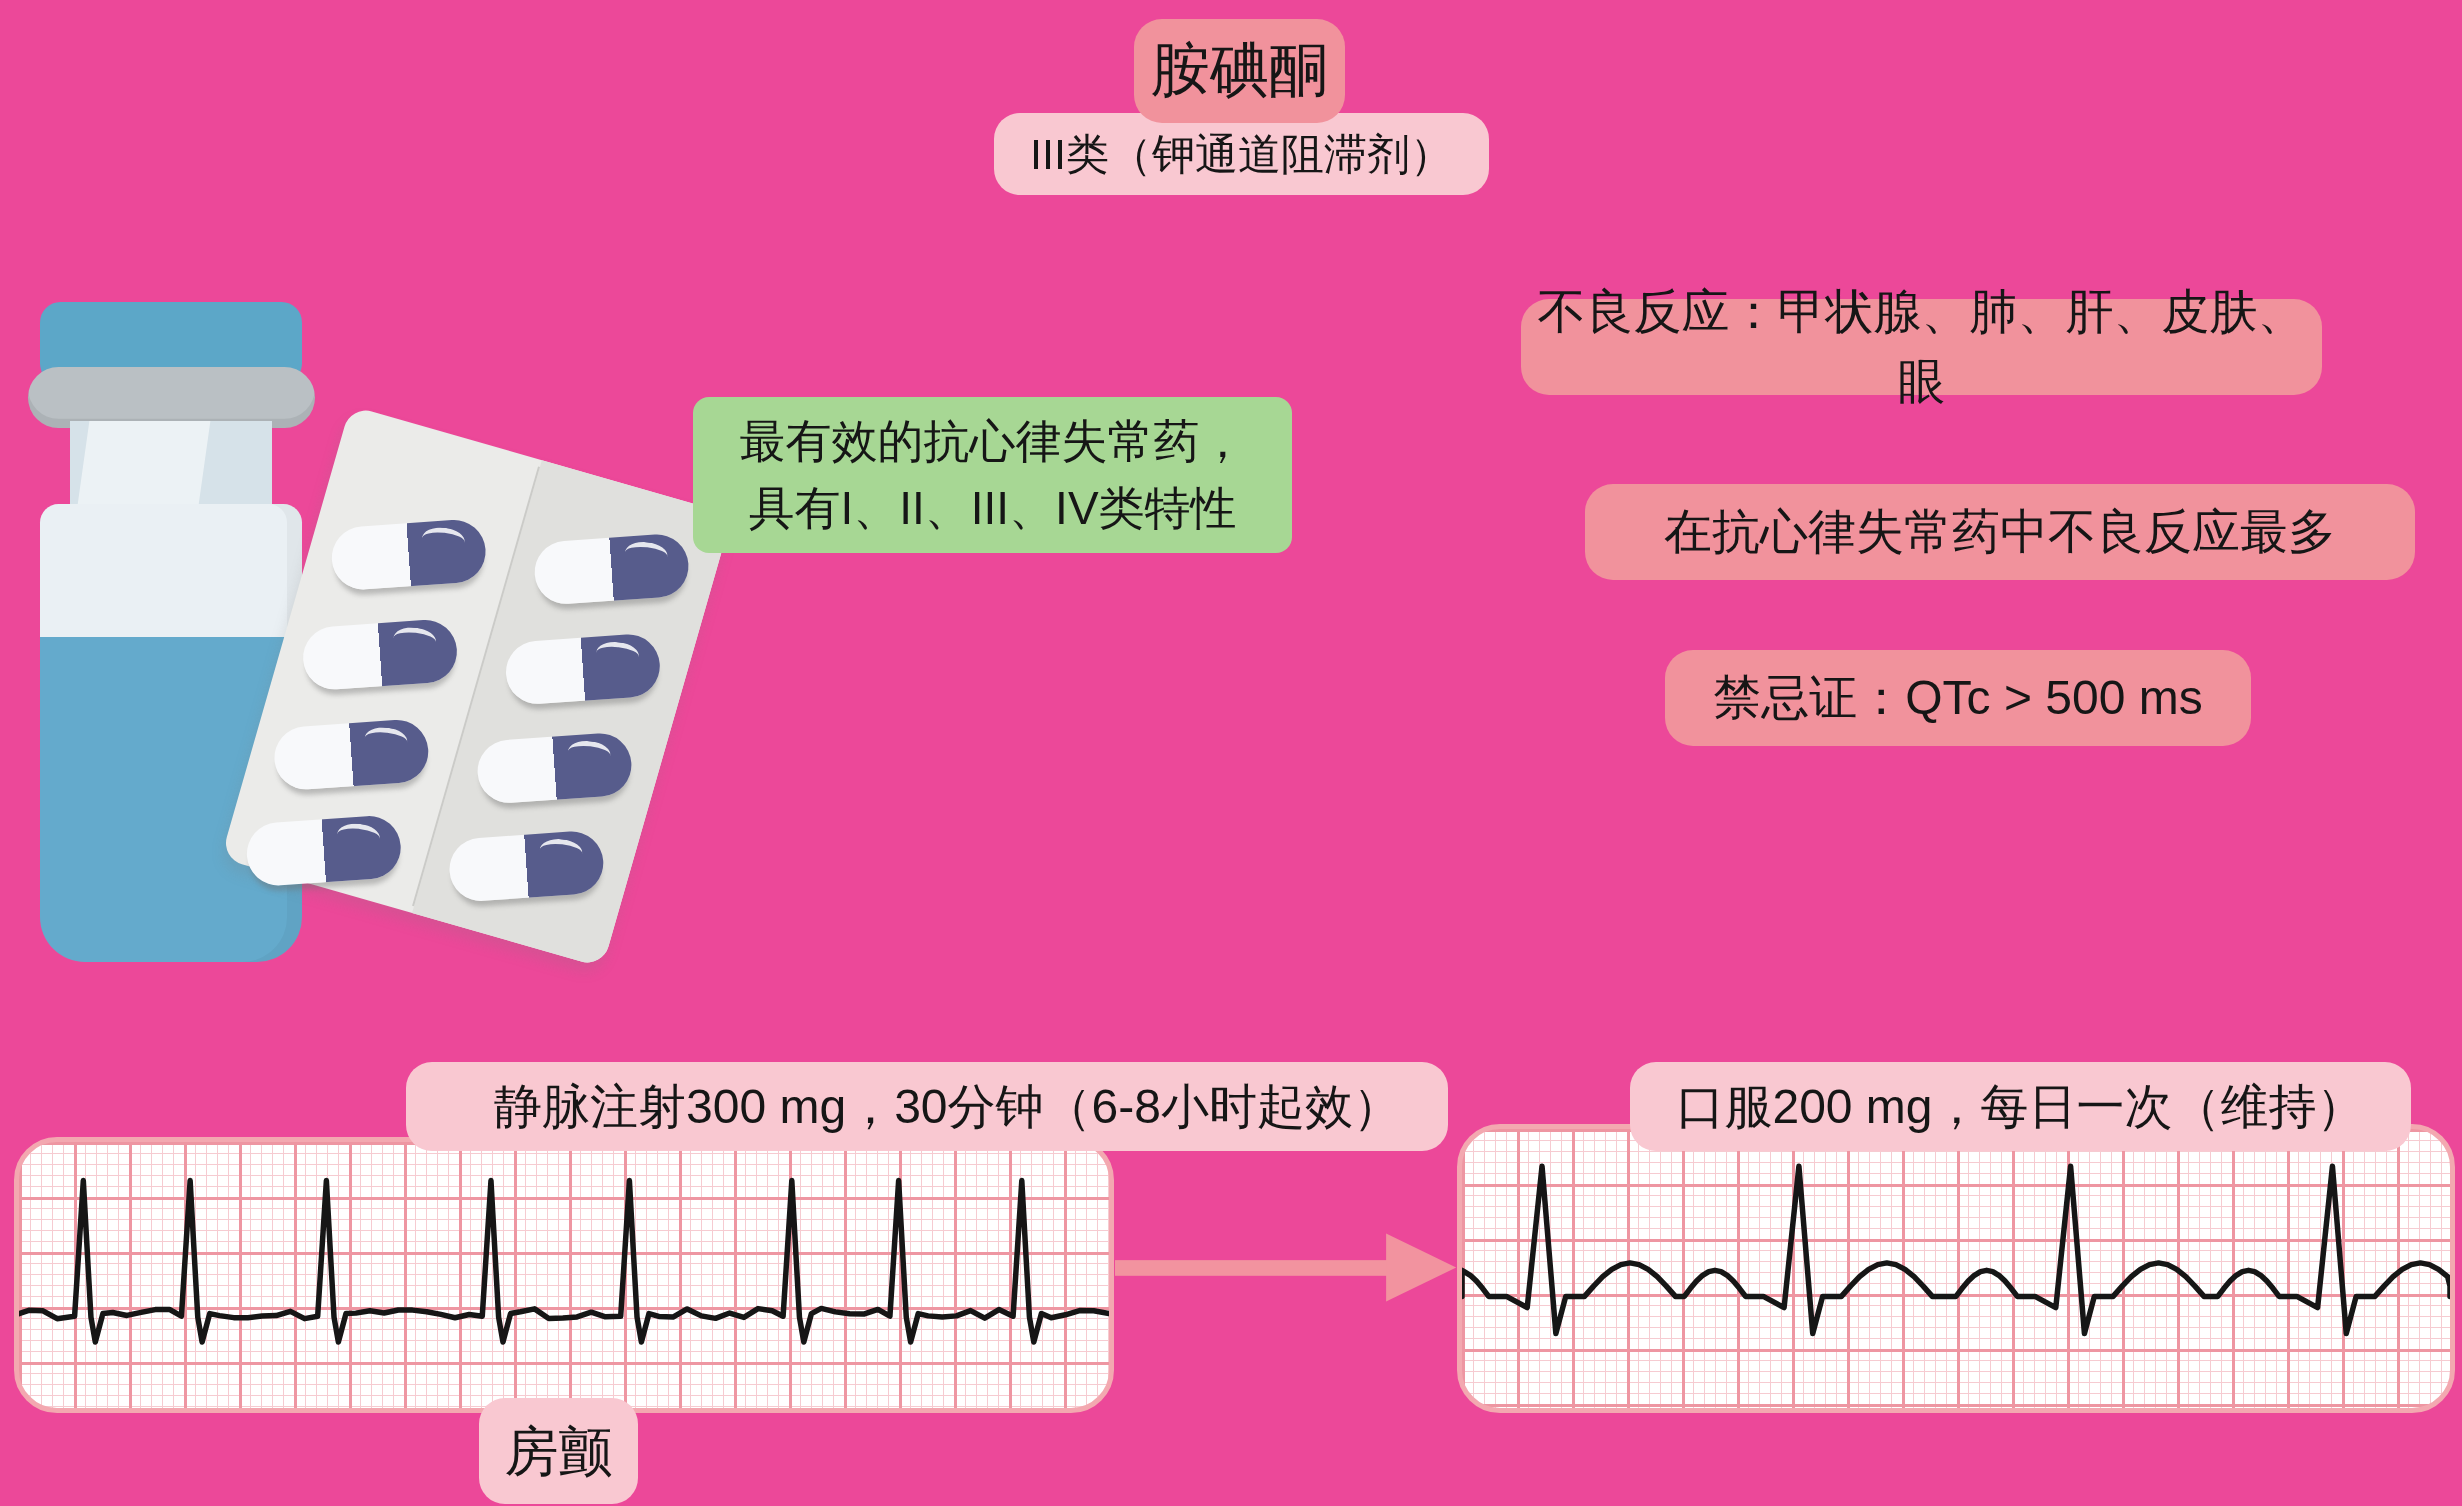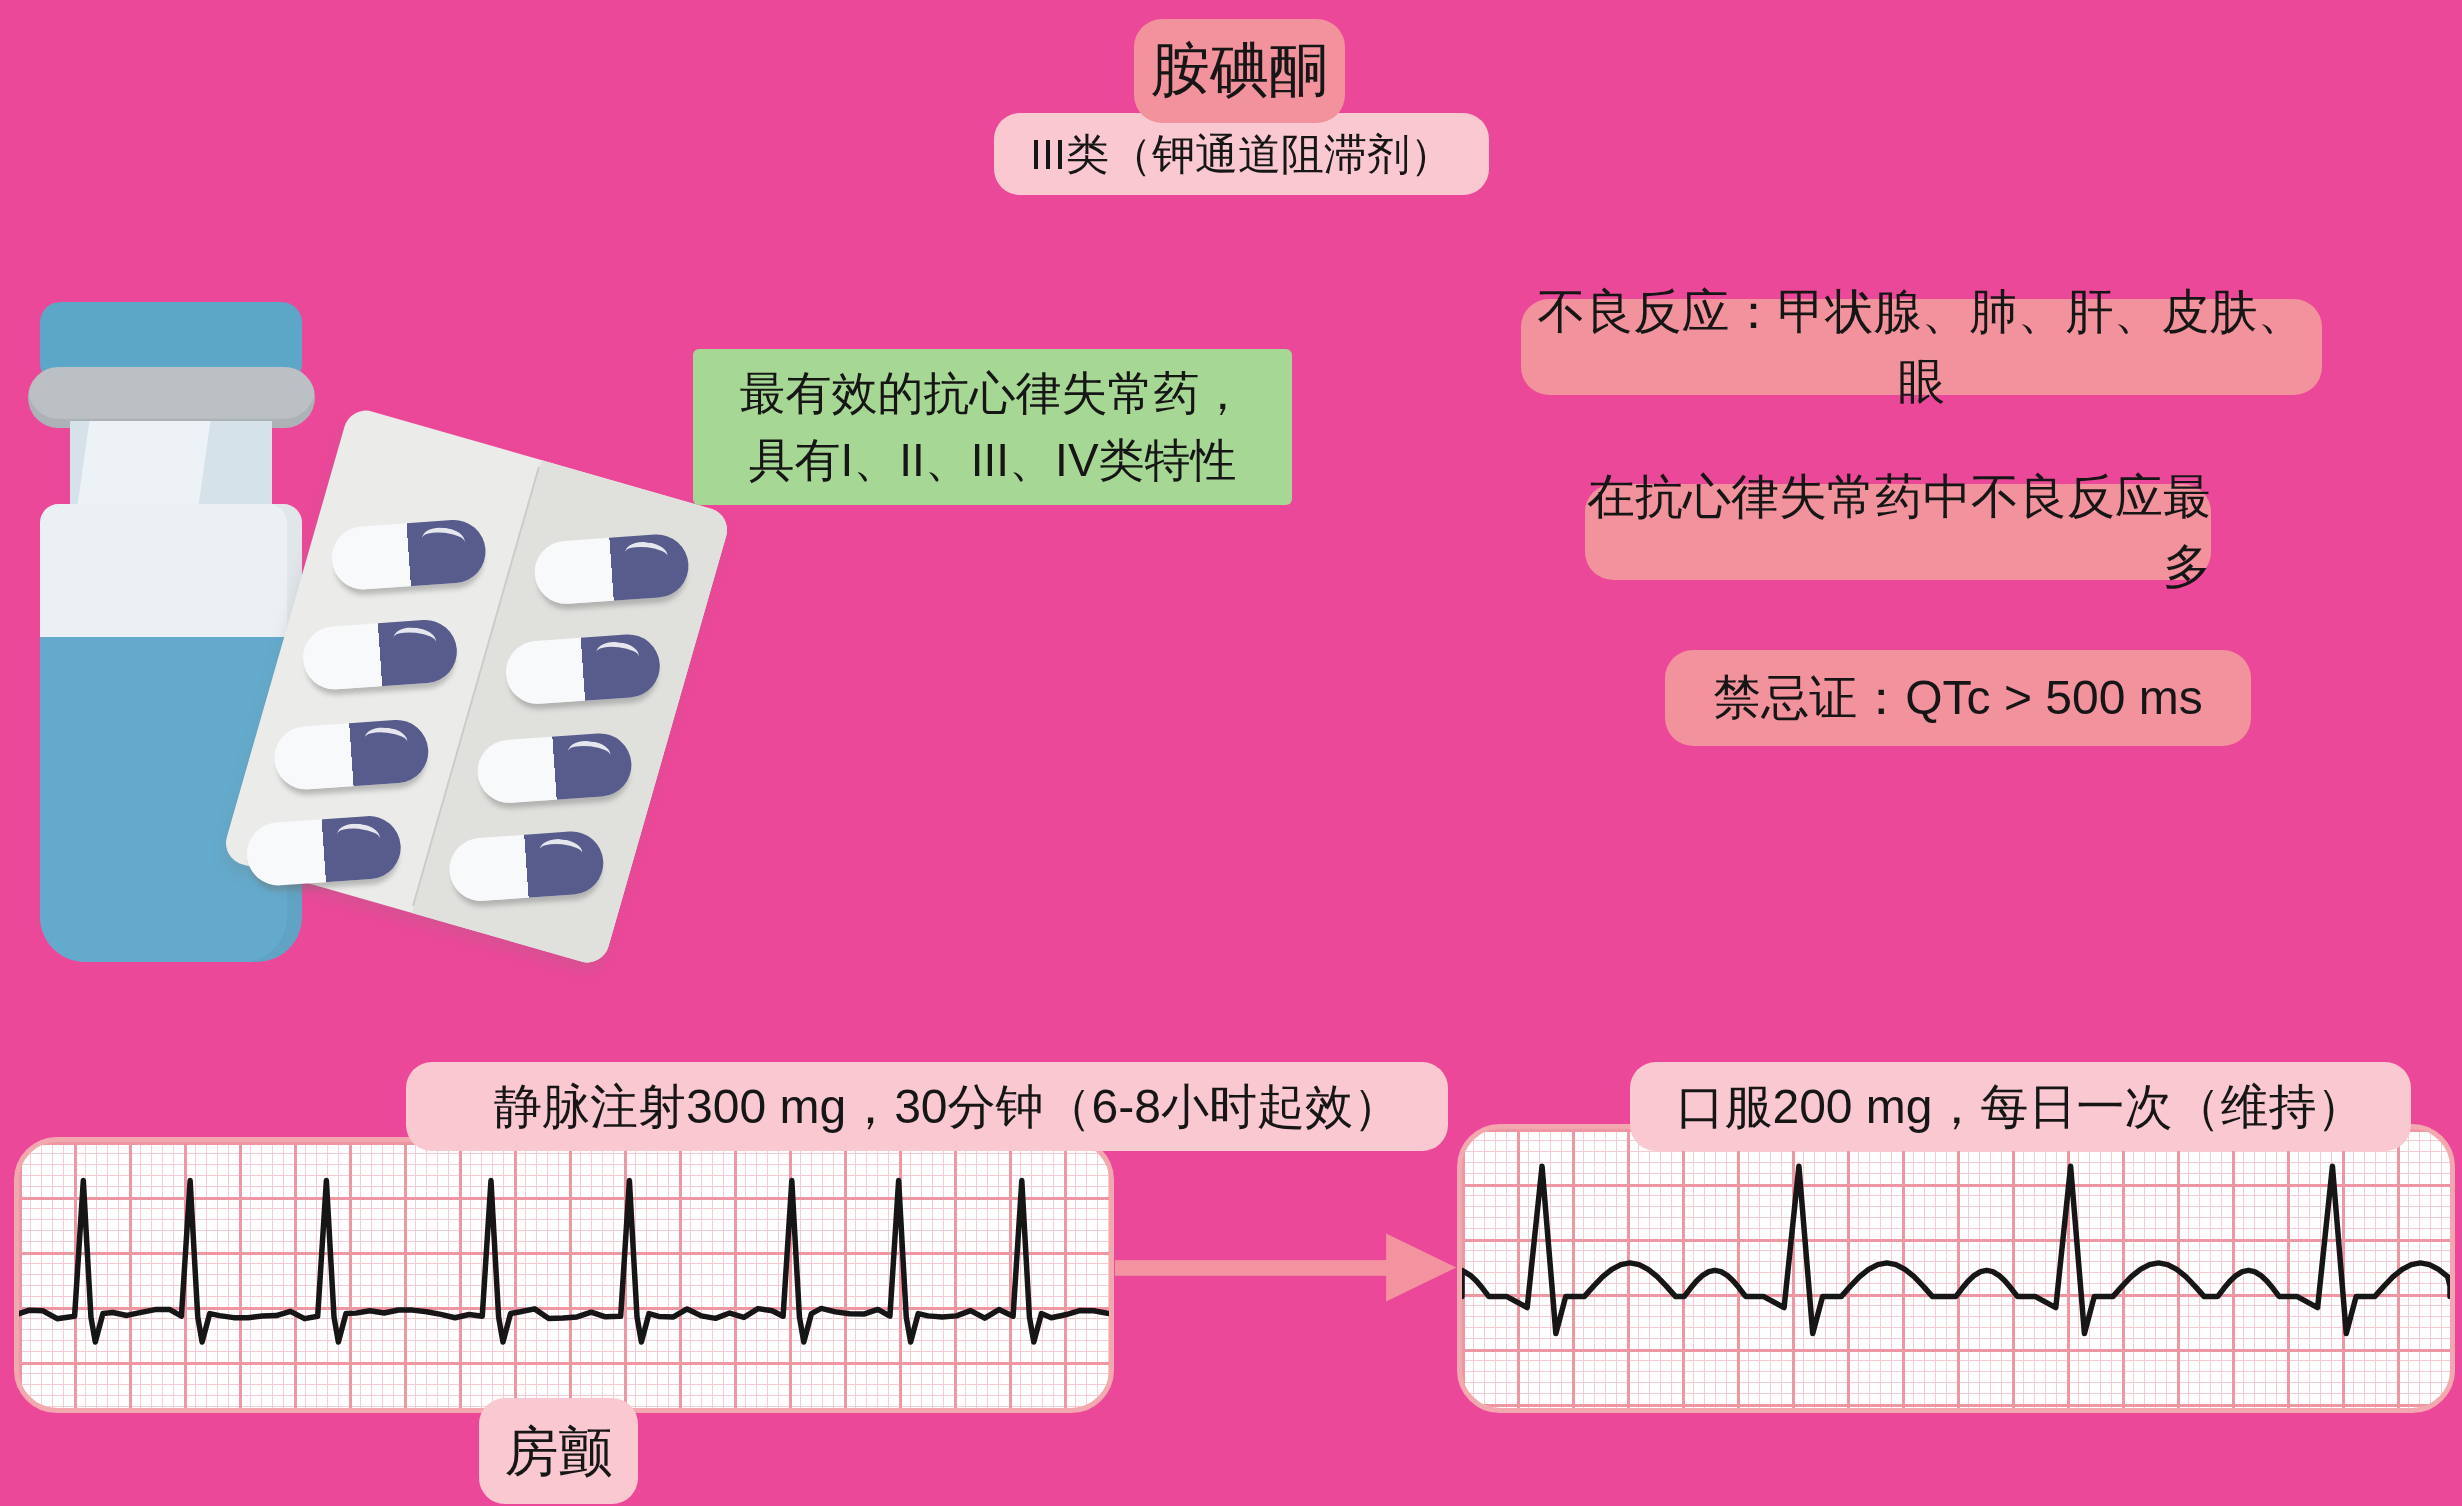--- a/index.html
+++ b/index.html
@@ -3,34 +3,34 @@
 <meta charset="utf-8">
 <style>
   html,body{margin:0;padding:0;background:#ffffff;}
   body{font-family:"Liberation Sans","DejaVu Sans",sans-serif;color:#161616;}
   #stage{position:relative;width:2462px;height:1507px;background:#ec4899;overflow:hidden;}
 
   .badge{position:absolute;display:flex;align-items:center;justify-content:center;
          text-align:center;font-weight:500;line-height:1.45;box-sizing:border-box;}
   .pink-dark{background:var(--pink_dark);border-radius:28px;}
   .pink-light{background:var(--pink_light);border-radius:26px;}
-  .green{background:var(--green);border-radius:6px;}
+  .green{background:var(--green);border-radius:16px;margin-top:48px;}
   .pre{white-space:pre-line;}
 
   
   .title{left:1134px;top:18.5px;width:211px;height:104px;font-size:59px;z-index:3;}
   .subtitle{left:994px;top:113px;width:495px;height:82px;font-size:43px;z-index:2;}
 
   
   .green1{left:693px;top:349px;width:599px;height:156px;font-size:46px;}
   .green2{left:693px;top:577px;width:582px;height:93px;font-size:46px;}
 
   
   .pink1{left:1521px;top:299px;width:801px;height:96px;font-size:48px;}
-  .pink2{left:1585px;top:484px;width:626px;height:96px;font-size:48px;text-align:right;}
+  .pink2{left:1585px;top:484px;width:830px;height:96px;font-size:48px;}
   .pink3{left:1665px;top:650px;width:586px;height:96px;font-size:48px;}
 
   
   .vial{position:absolute;left:28px;top:302px;width:287px;height:660px;}
   .vial *{position:absolute;}
   .vial-cap{left:12px;top:0;width:262px;height:82px;background:var(--vial_blue);border-radius:20.4px;}
   .vial-ring{left:0;top:65px;width:287px;height:61px;background:#BAC0C4;border-radius:31px;
              box-shadow:inset 0 -9.3px 0 rgba(0,0,0,0.07);}
   .vial-neck{left:42px;top:119px;width:202px;height:91px;background:#D6E2E9;}
   .vial-neck::after{content:"";position:absolute;left:13px;top:0;width:121px;height:100%;

